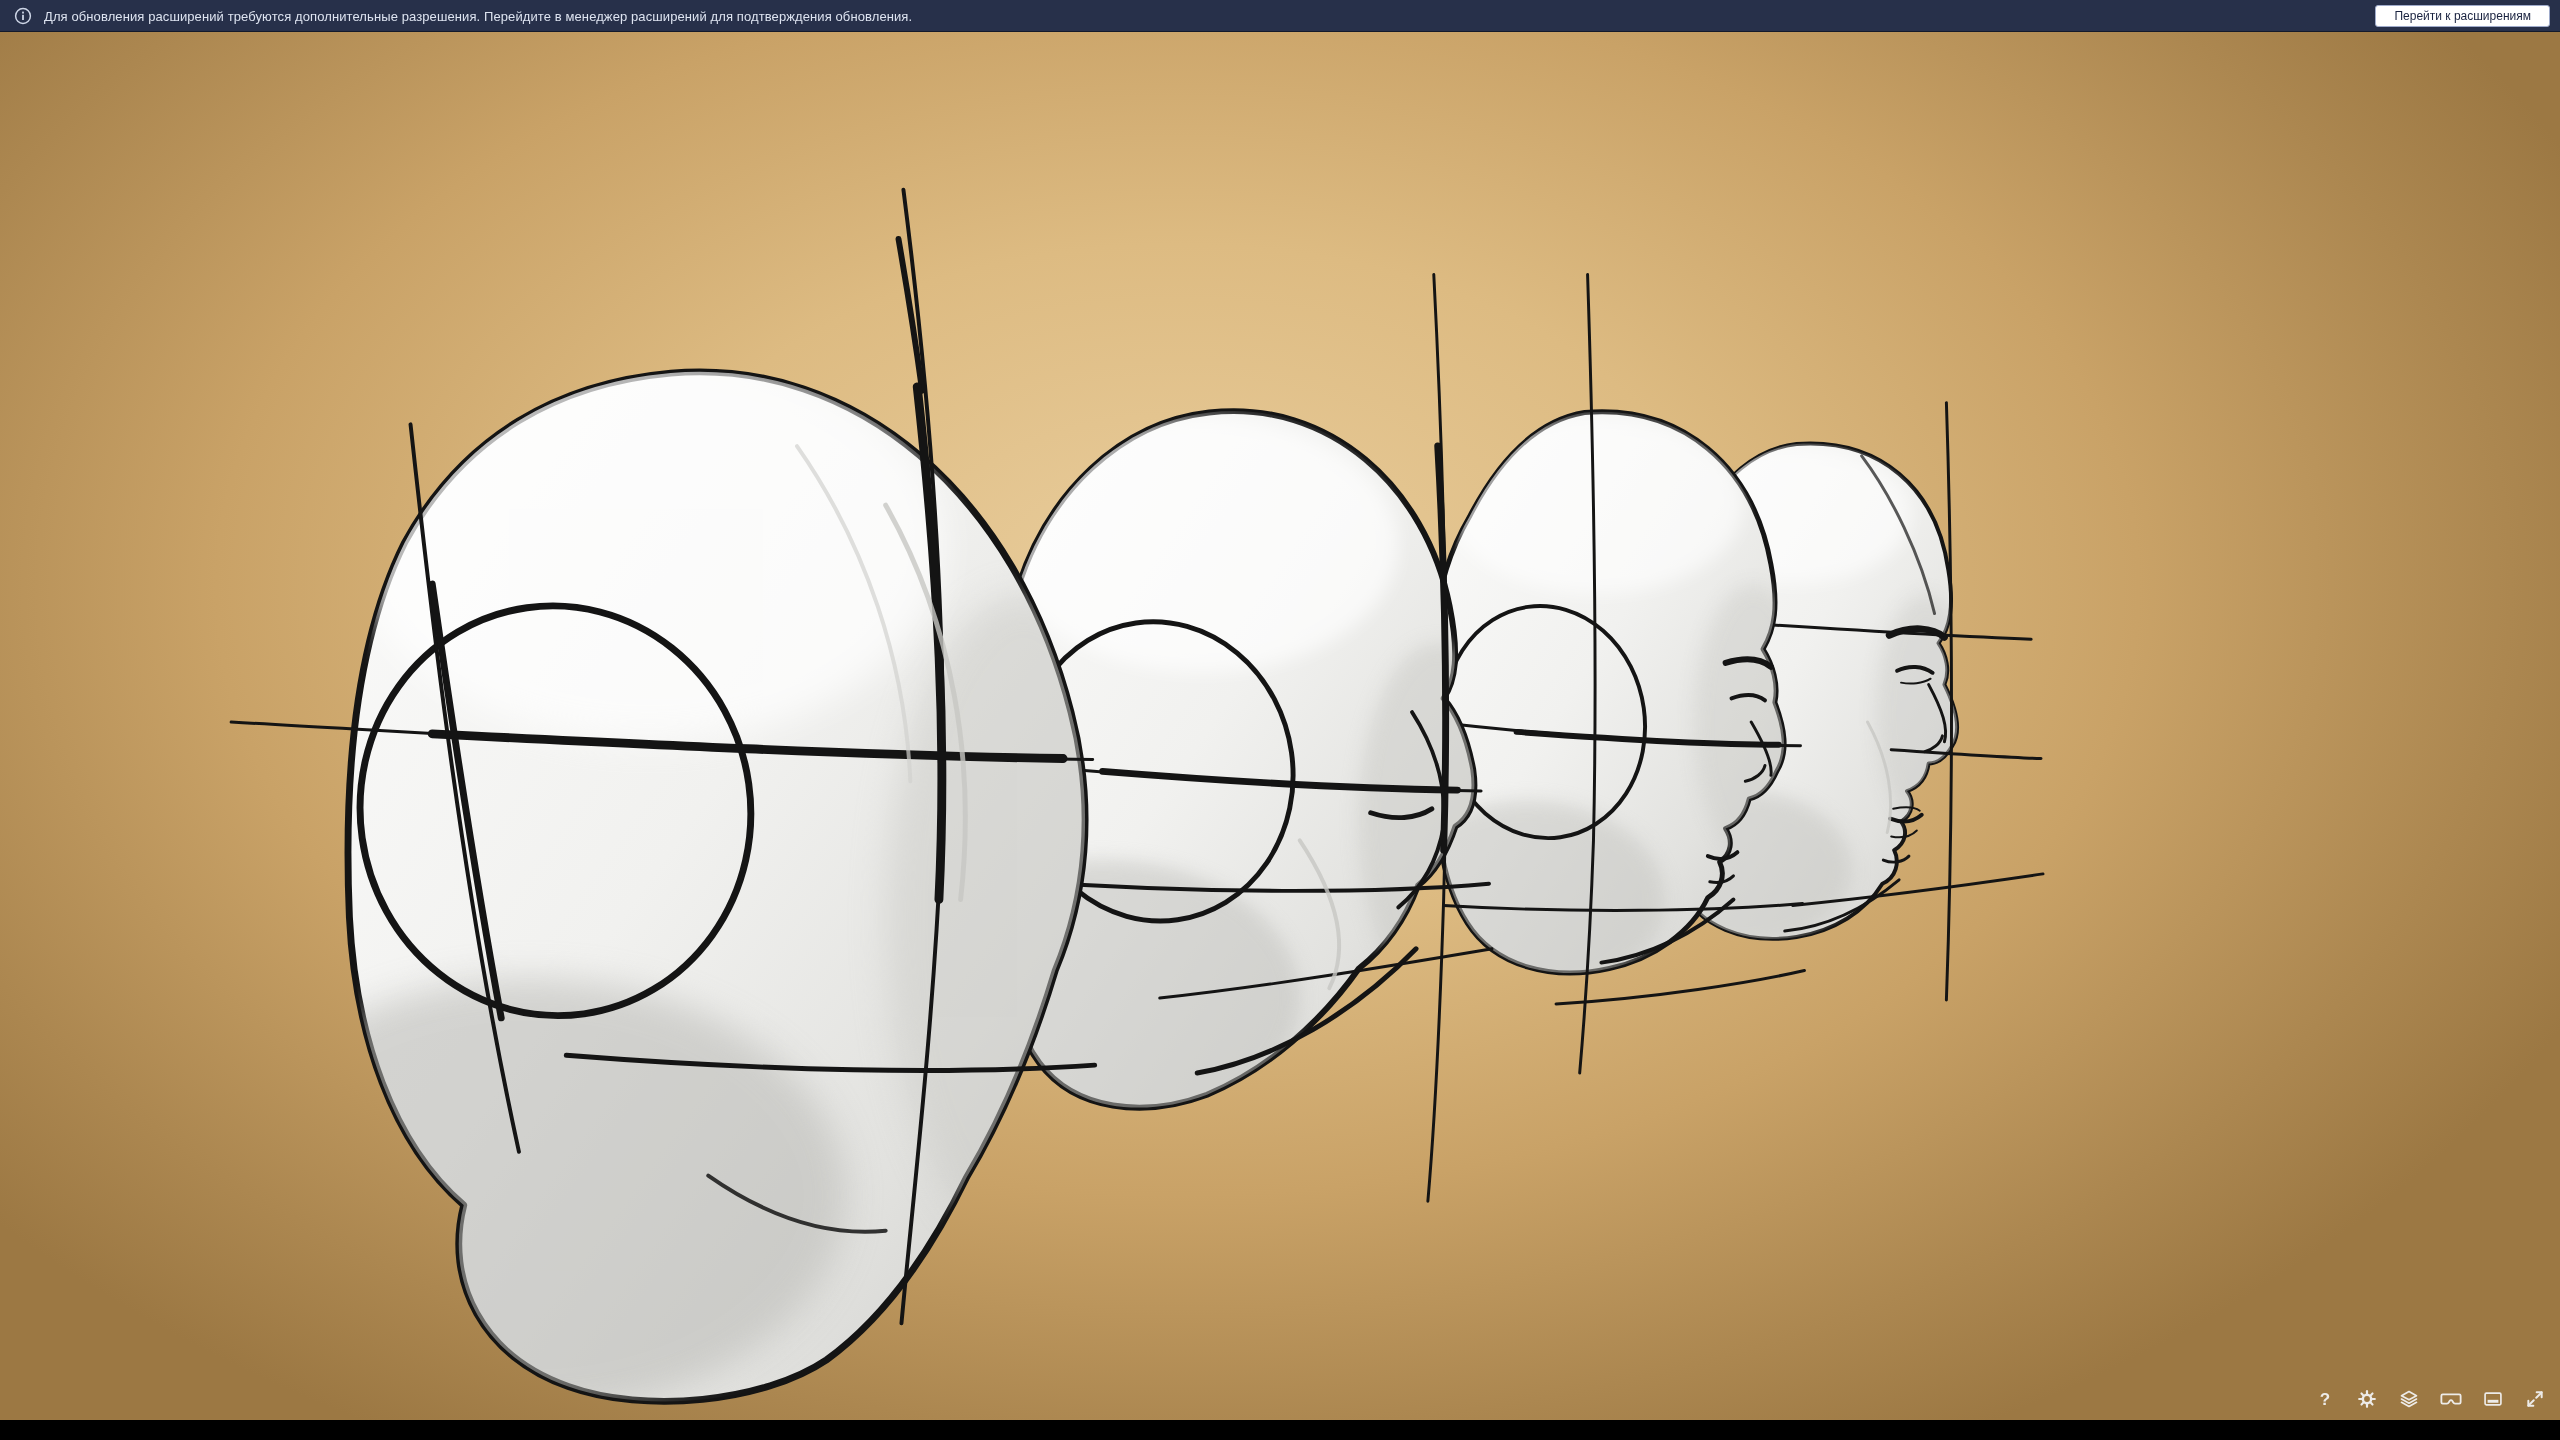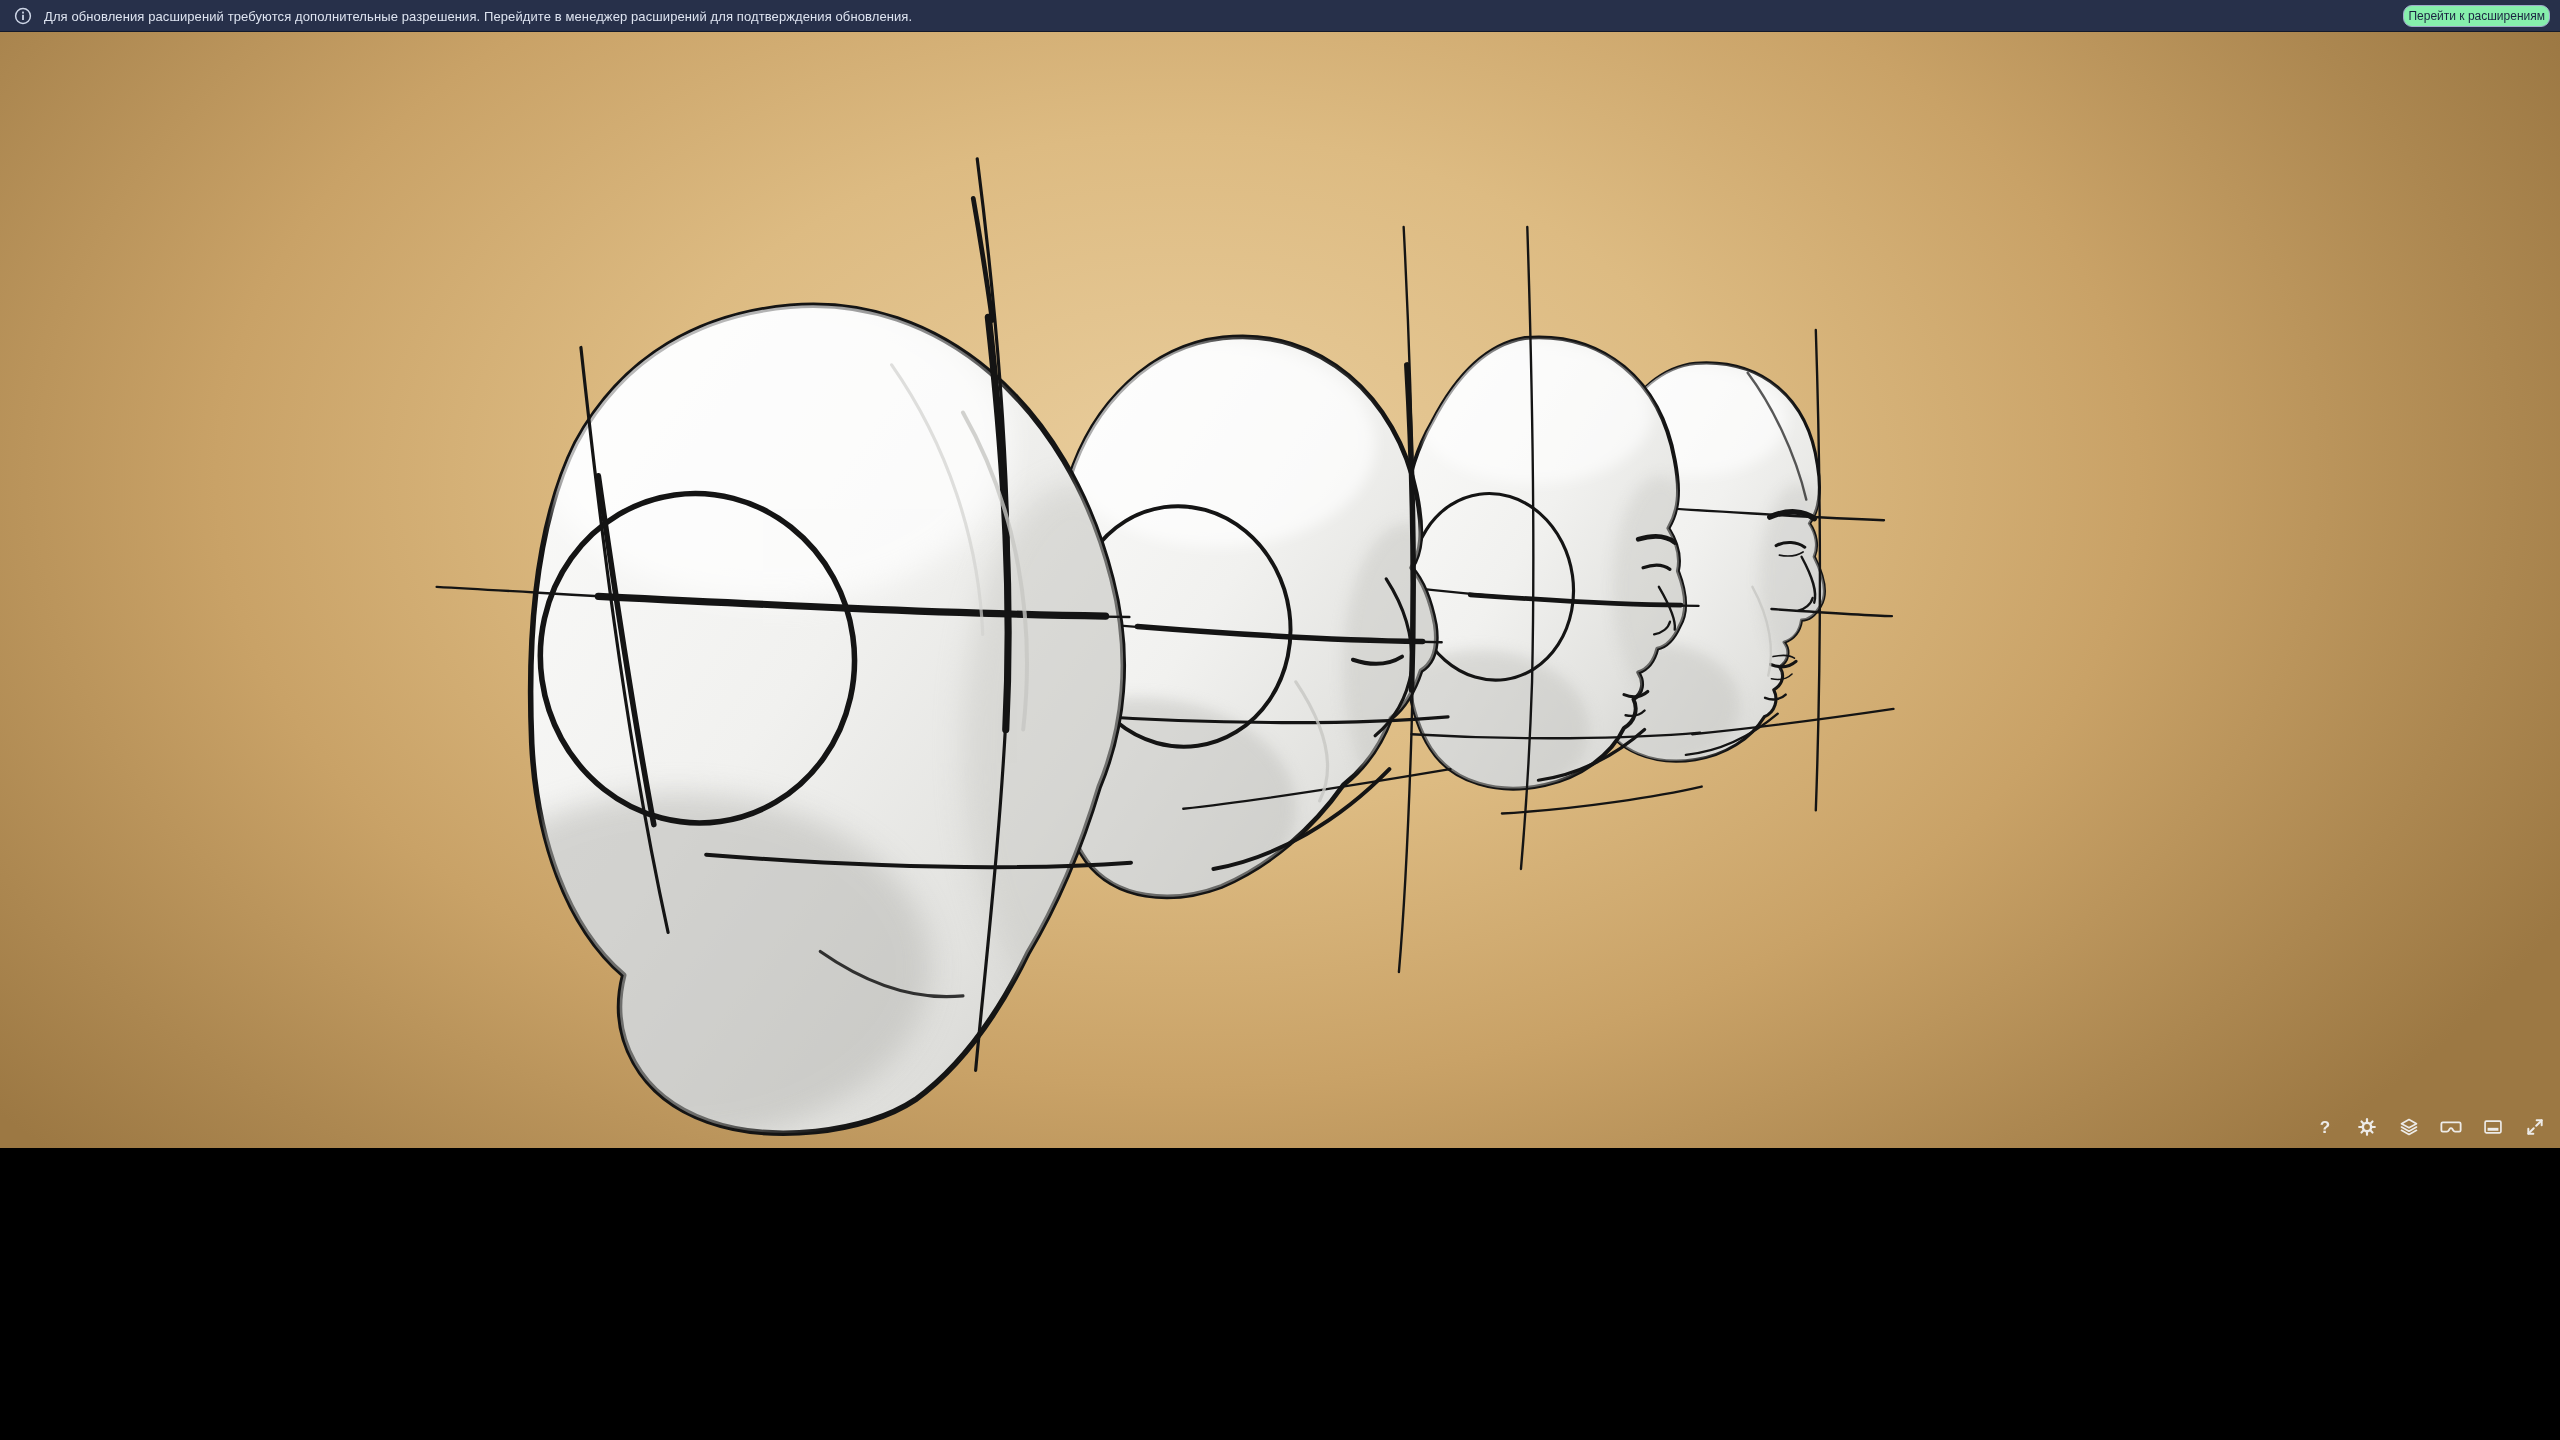--- a/index.html
+++ b/index.html
@@ -1,40 +1,40 @@
 <!DOCTYPE html>
 <html><head>
 <meta charset="utf-8">
 <style>
   html,body { margin:0; padding:0; background:#000; }
   .page {
-    width:2560px; height:1148px;
+    width:2560px; height:1420px;
     display:flex; flex-direction:column;
     font-family:"Liberation Sans", sans-serif;
     overflow:hidden; position:relative;
   }
   
   .notification-bar {
     flex:0 0 32px; height:32px;
     background:#27304a;
     display:flex; align-items:center;
     padding:0 10px 0 14px; gap:12px;
     box-shadow: inset 0 -1px 0 #141a2b;
     z-index:5;
   }
   .info-icon { display:flex; align-items:center; }
   .notification-text {
     color:#dde3f0; font-size:13px; letter-spacing:.1px;
     white-space:nowrap; overflow:hidden; text-overflow:ellipsis;
   }
   .notification-action {
     margin-left:auto;
-    background:#86efac; color:#1a2340;
-    border:1px solid #9fabcb; border-radius:9px;
-    height:22px; padding:0 4px;
+    background:#ffffff; color:#1a2340;
+    border:1px solid #9fabcb; border-radius:3px;
+    height:22px; padding:0 18px;
     font-size:12px; font-family:inherit;
     cursor:pointer; white-space:nowrap;
   }
   
   .viewer {
     position:relative; flex:1;
     background: radial-gradient(ellipse 1550px 980px at 46% 40%,
       #e9cd9c 0%, #ddbb82 35%, #c9a267 62%, #ac8750 86%, #9c7843 100%);
   }
   .canvas { position:absolute; inset:0; cursor:grab; }

